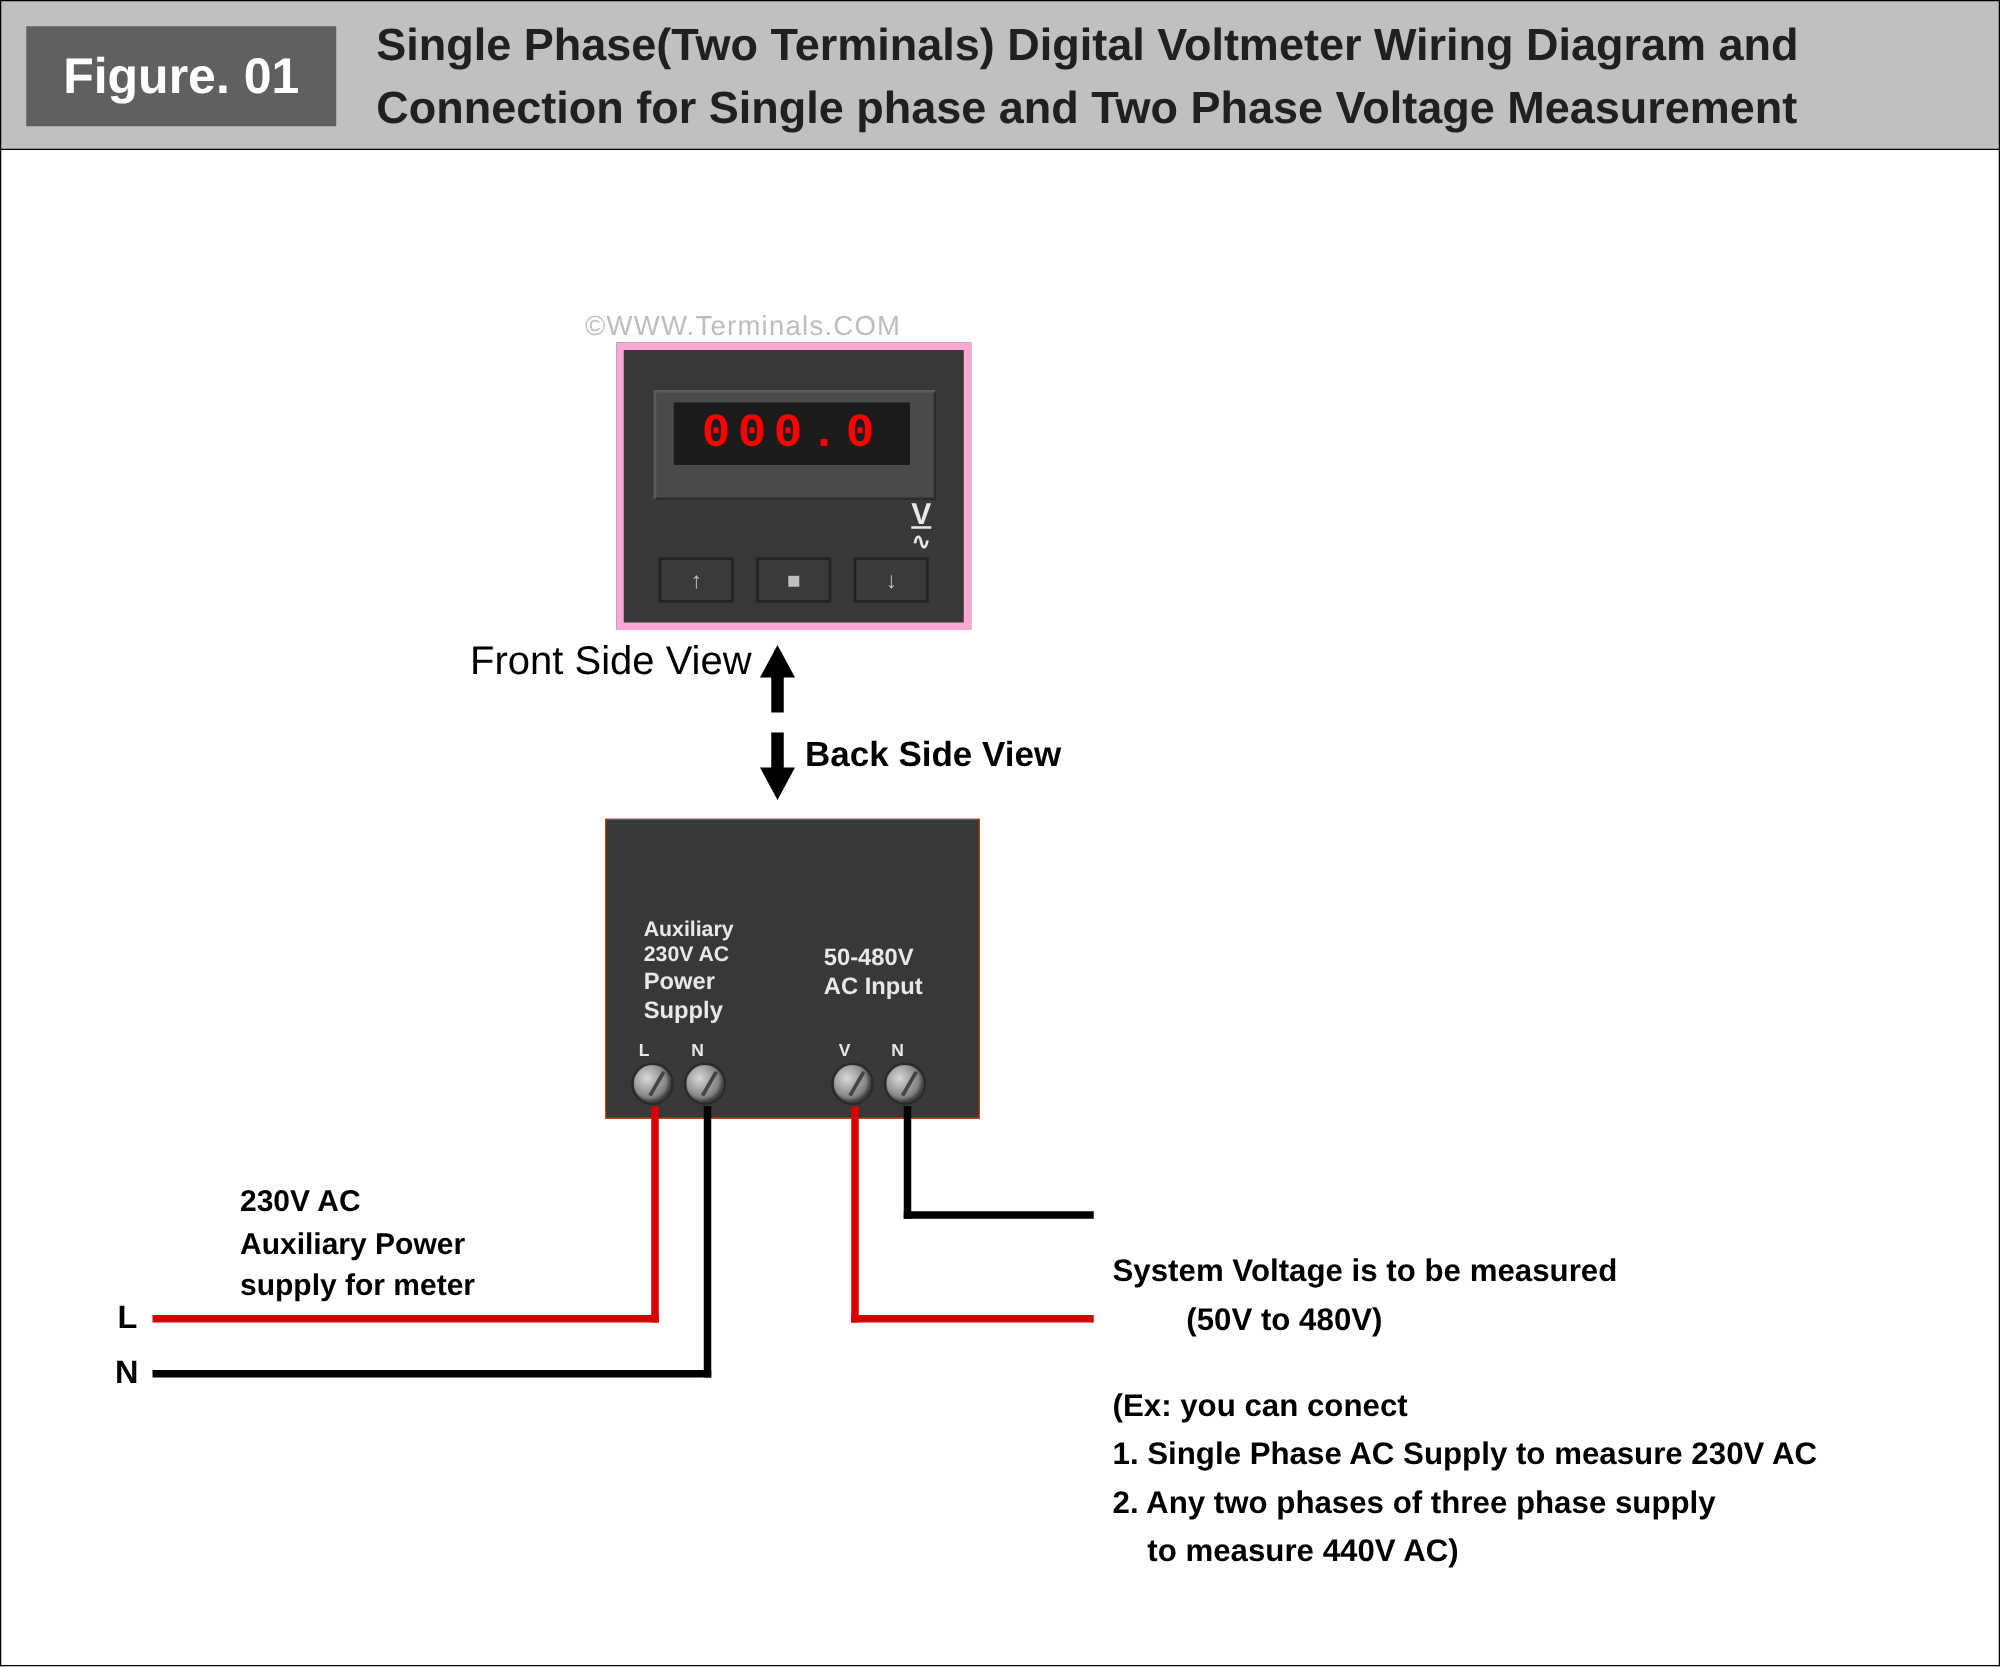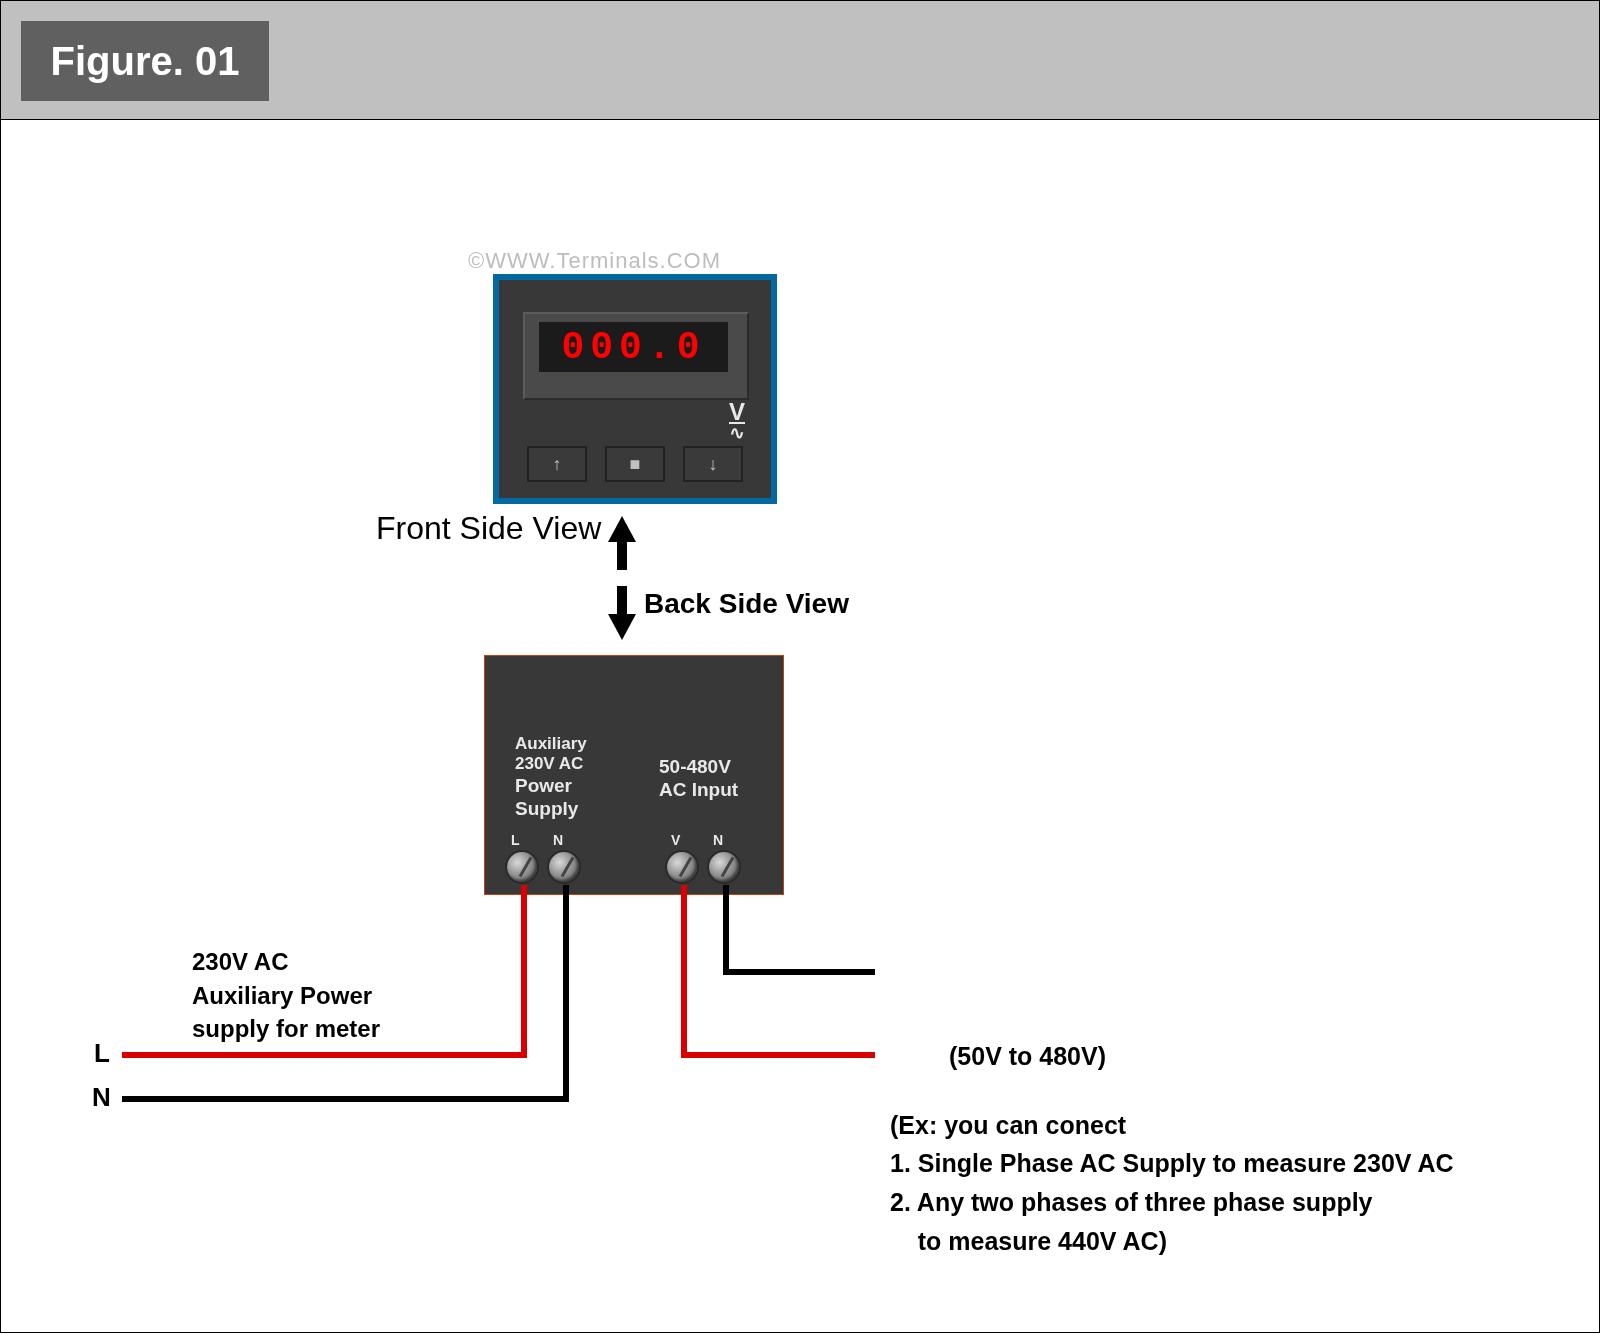--- a/index.html
+++ b/index.html
@@ -53,21 +53,21 @@
     border: 1px solid #000;
     border-top: none;
   }
 
   
   .meter-front {
     position: absolute;
     left: 493px; top: 274px;
     width: 272px; height: 218px;
     background: #383838;
-    border: 6px solid #0369a1;
+    border: 6px solid #f9a8d4;
   }
   .meter-front .display-recess {
     position: absolute;
     left: 24px; top: 32px;
     width: 222px; height: 84px;
     background: #4a4a4a;
     border-bottom: 2px solid #2b2b2b;
     border-right: 2px solid #2b2b2b;
     border-top: 2px solid #5c5c5c;
     border-left: 2px solid #5c5c5c;
@@ -250,20 +250,21 @@
     font-weight: 700;
   }
 </style>
 </head>
 <body>
 
 <div class="canvas">
 
   <div class="header-bar">
     <div class="figure-label-box">Figure. 01</div>
+    <div class="header-title">Single Phase(Two Terminals) Digital Voltmeter Wiring Diagram and Connection for Single phase and Two Phase Voltage Measurement</div>
   </div>
 
   <div class="body-frame"></div>
 
   <div class="watermark">©WWW.Terminals.COM</div>
 
   <div class="meter-front">
     <div class="display-recess"></div>
     <div class="display-screen">000.0</div>
     <div class="unit-label">
@@ -319,21 +320,21 @@
   <div class="wire v" style="left:723px; top:885px; height:90px;"></div>
   <div class="wire h" style="left:723px; top:969px; width:152px;"></div>
 
   <div class="left-text">
     <span>230V AC</span><br>
     <span>Auxiliary Power</span><br>
     <span>supply for meter</span>
   </div>
 
   <div class="right-text">
-    <br>
+    <span>System Voltage is to be measured</span><br>
     <span class="range">(50V to 480V)</span>
     <div class="examples">
       <span>(Ex: you can conect</span><br>
       <span>1. Single Phase AC Supply to measure 230V AC</span><br>
       <span>2. Any two phases of three phase supply</span><br>
       <span style="white-space:pre;">    to measure 440V AC)</span>
     </div>
   </div>
 
 </div>

